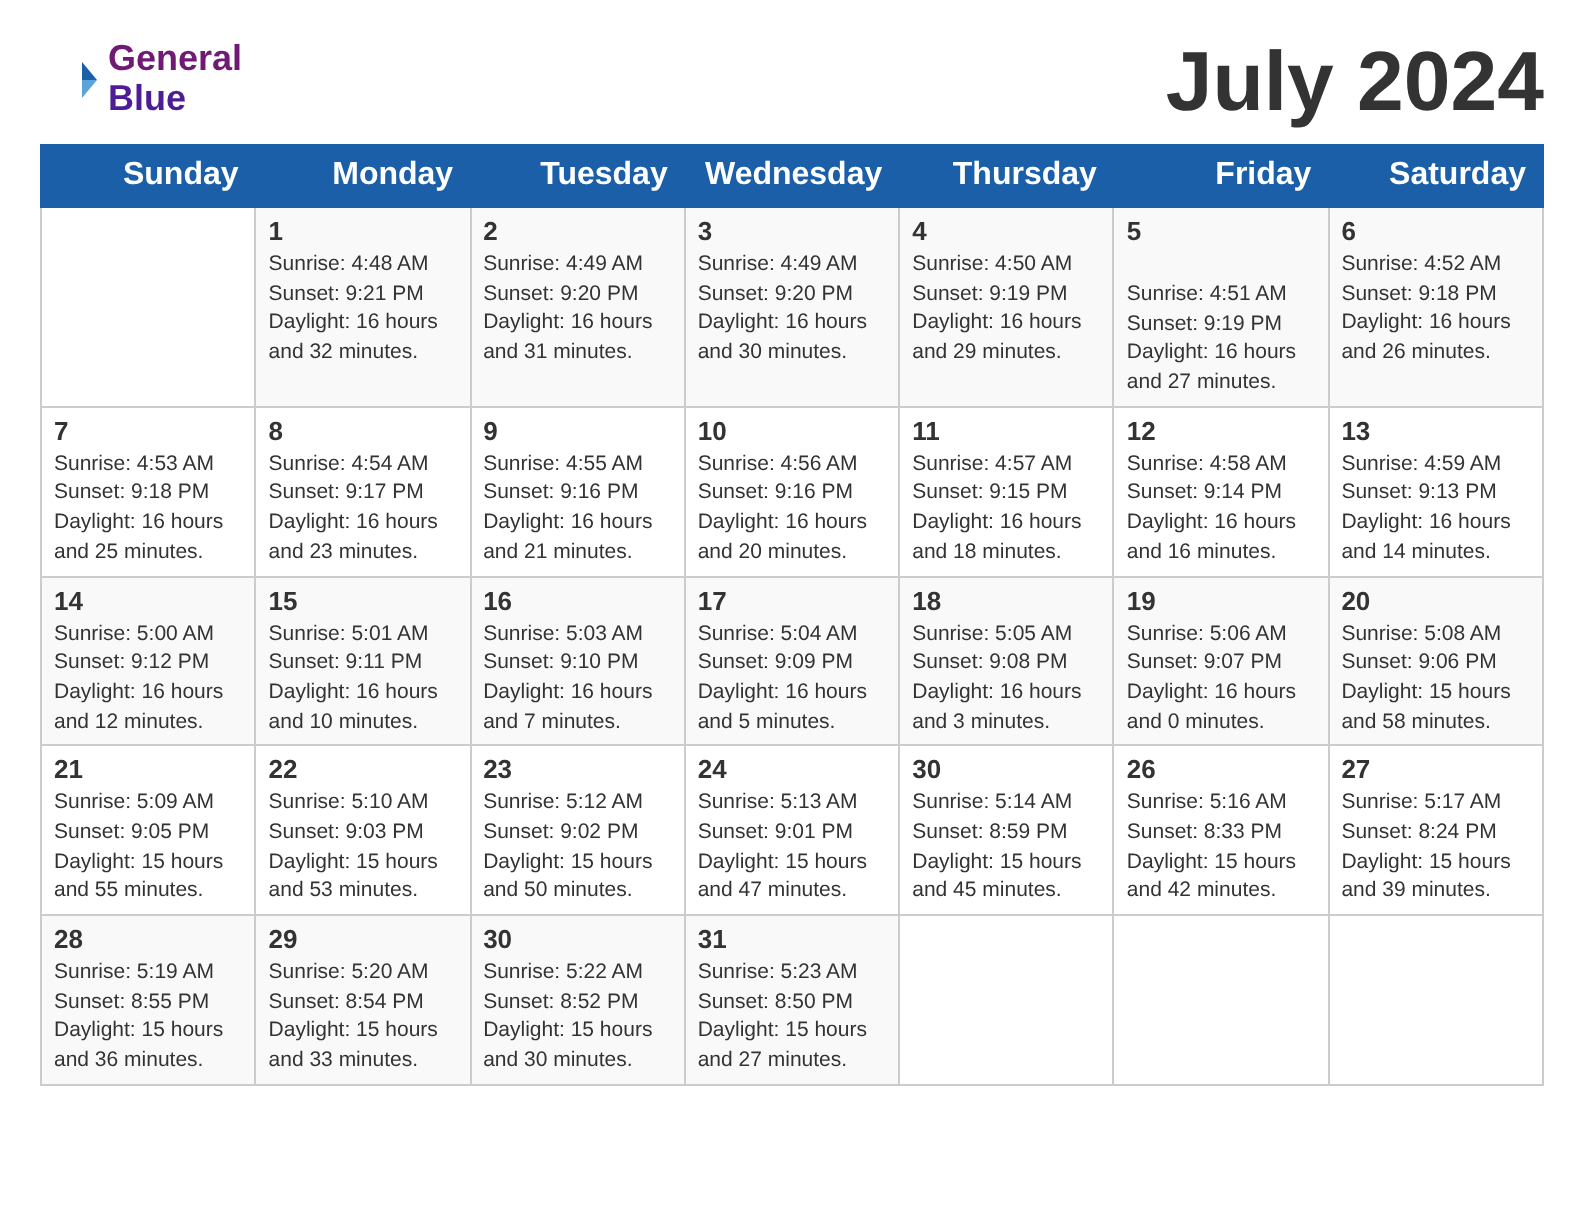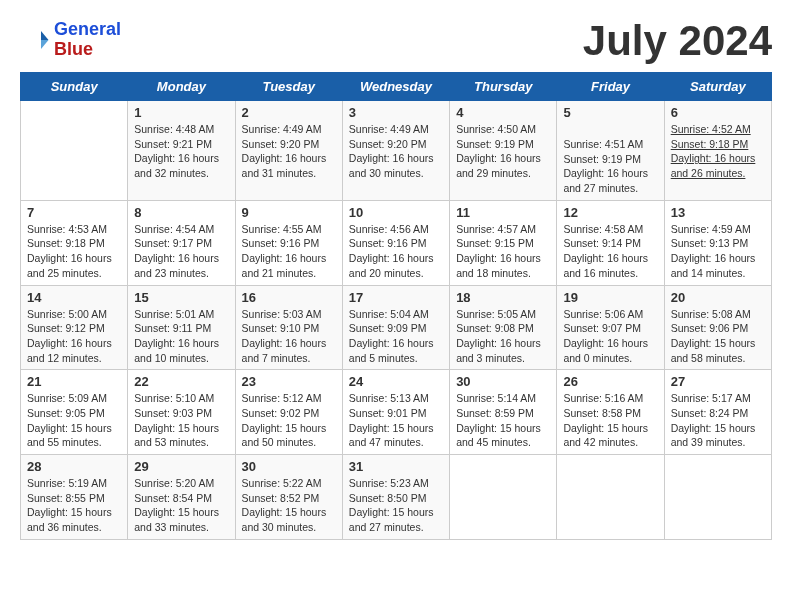--- a/index.html
+++ b/index.html
@@ -21,26 +21,26 @@
       align-items: center;
     }
     .logo-text {
       display: flex;
       flex-direction: column;
       line-height: 1.1;
     }
     .logo-general {
       font-size: 18px;
       font-weight: bold;
-      color: #1d4ed8;
+      color: #701a75;
     }
     .logo-blue {
       font-size: 18px;
       font-weight: bold;
-      color: #b91c1c;
+      color: #4c1d95;
     }
     .logo-icon {
       width: 30px;
       height: 30px;
       margin-right: 4px;
     }
     .title-area {
       text-align: center;
     }
     .month-title {
@@ -55,26 +55,25 @@
       margin-top: 2px;
     }
     table {
       width: 100%;
       border-collapse: collapse;
       font-size: 11px;
     }
     thead tr th {
       background-color: #1a5fa8;
       color: #fff;
-      text-align: center;
+      text-align: right;
       padding: 6px 8px;
-      font-size: 13px;
+      font-size: 16px;
       font-weight: bold;
       border: 1px solid #1a5fa8;
-      font-style: italic;
     }
     tbody tr td {
       border: 1px solid #ccc;
       padding: 4px 6px;
       vertical-align: top;
       width: 14.28%;
       min-height: 80px;
       background: #fff;
     }
     tbody tr:nth-child(odd) td {
@@ -161,21 +160,21 @@
         </td>
         <td>
           <span class="day-number">5</span>
           <div class="day-info" style="white-space: pre-line; margin-top: 17px;">Sunrise: 4:51 AM
 Sunset: 9:19 PM
 Daylight: 16 hours
 and 27 minutes.</div>
         </td>
         <td>
           <span class="day-number">6</span>
-          <div class="day-info" style="white-space: pre-line; text-decoration: underline;">Sunrise: 4:52 AM
+          <div class="day-info" style="white-space: pre-line;">Sunrise: 4:52 AM
 Sunset: 9:18 PM
 Daylight: 16 hours
 and 26 minutes.</div>
         </td>
       </tr>
       <tr>
         <td>
           <span class="day-number">7</span>
           <div class="day-info" style="white-space: pre-line;">Sunrise: 4:53 AM
 Sunset: 9:18 PM
@@ -308,21 +307,21 @@
         <td>
           <span class="day-number">30</span>
           <div class="day-info" style="white-space: pre-line;">Sunrise: 5:14 AM
 Sunset: 8:59 PM
 Daylight: 15 hours
 and 45 minutes.</div>
         </td>
         <td>
           <span class="day-number">26</span>
           <div class="day-info" style="white-space: pre-line;">Sunrise: 5:16 AM
-Sunset: 8:58 PM
+Sunset: 8:33 PM
 Daylight: 15 hours
 and 42 minutes.</div>
         </td>
         <td>
           <span class="day-number">27</span>
           <div class="day-info" style="white-space: pre-line;">Sunrise: 5:17 AM
 Sunset: 8:24 PM
 Daylight: 15 hours
 and 39 minutes.</div>
         </td>

